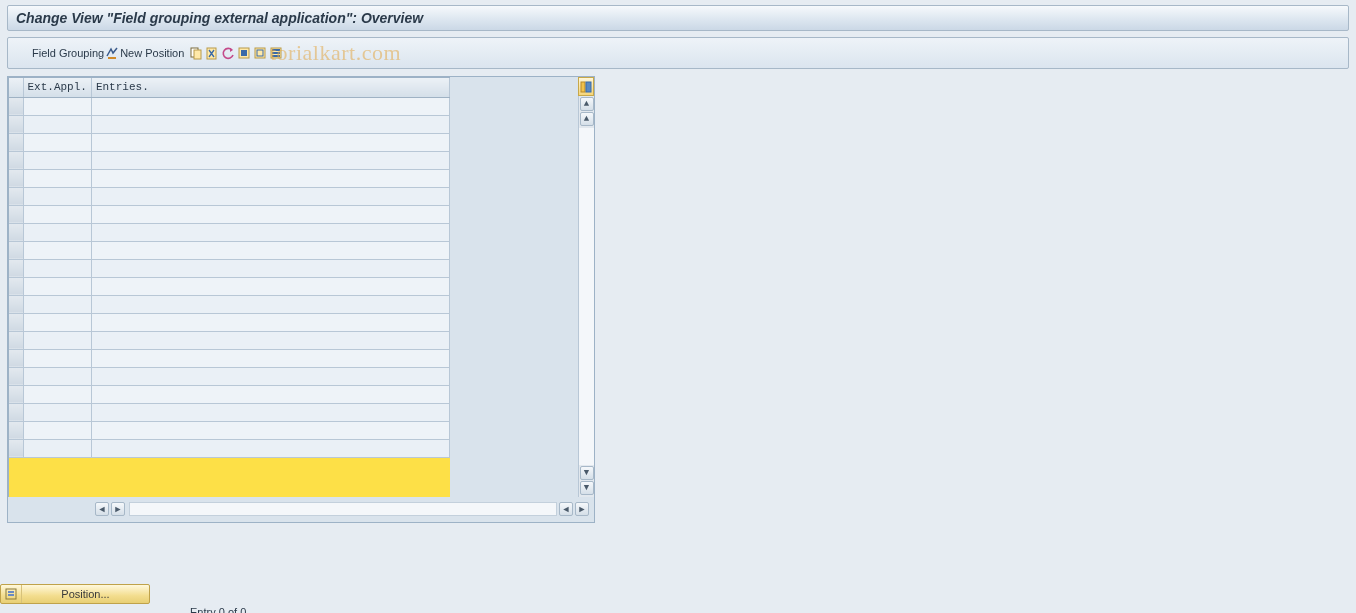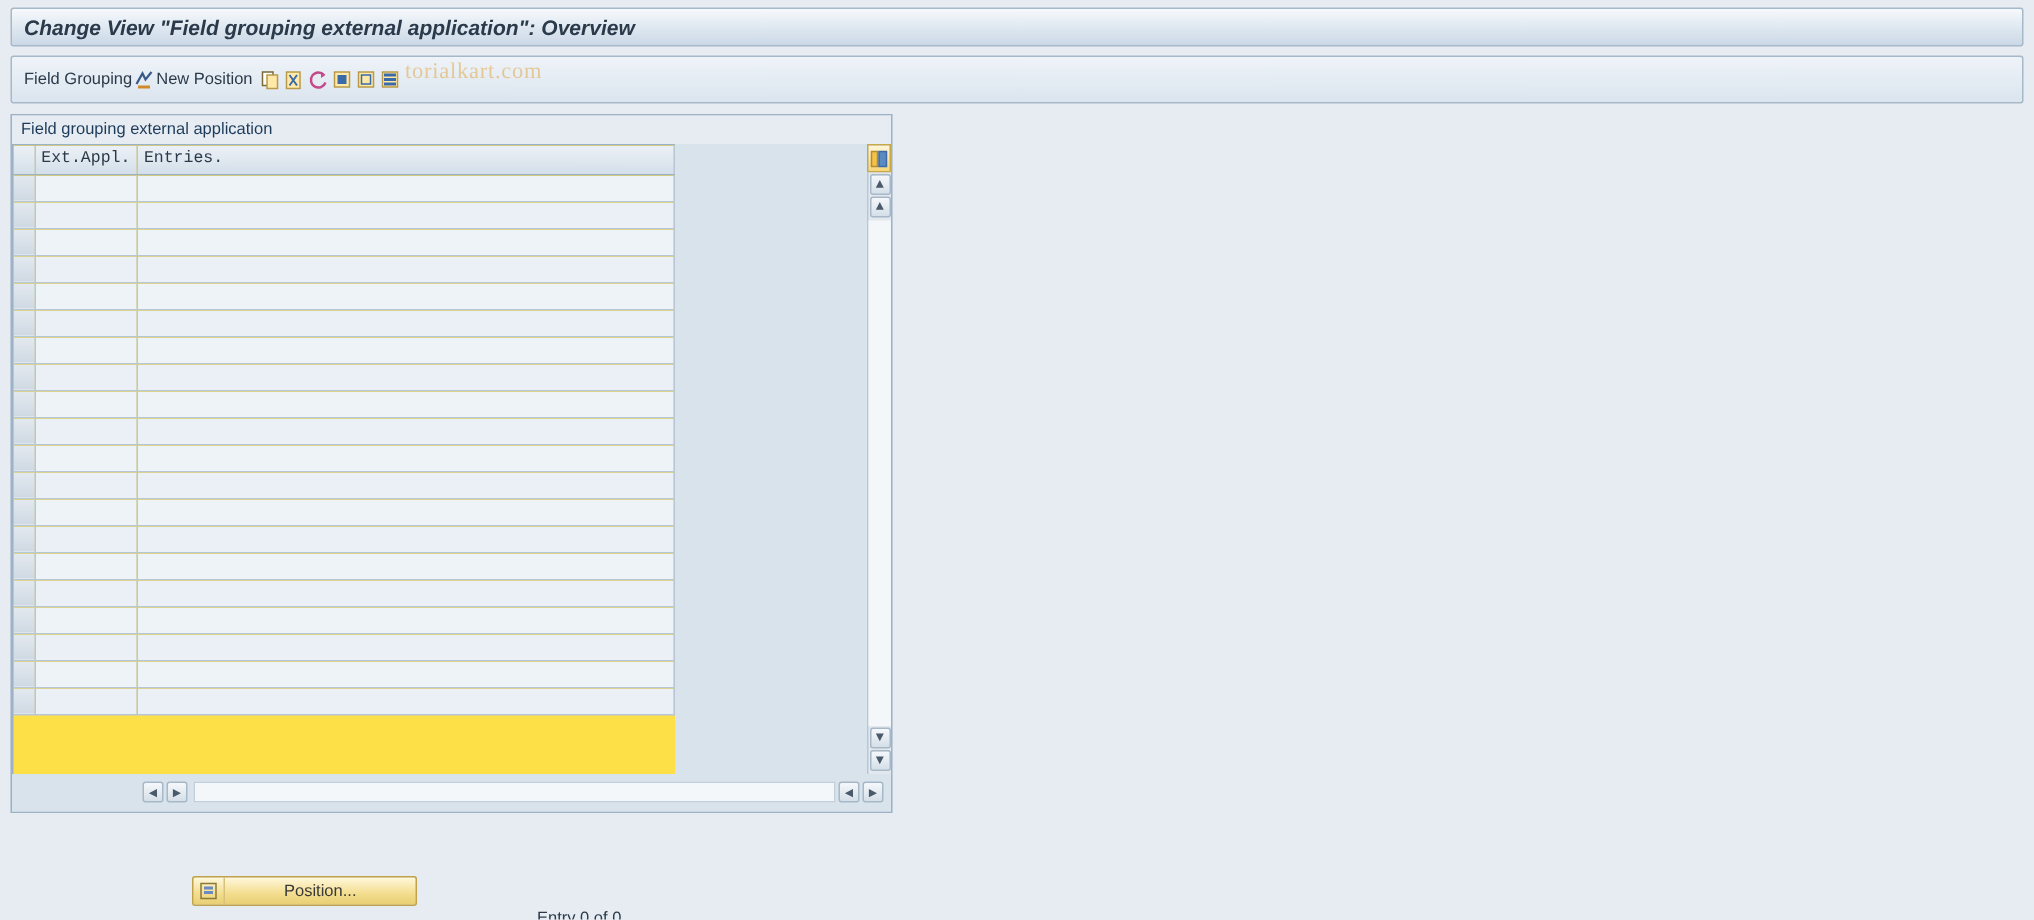--- a/index.html
+++ b/index.html
@@ -30,21 +30,21 @@
     font-weight: bold;
     color: #2b3a4a;
   }
 
   
   .toolbar {
     margin-top: 6px;
     background: linear-gradient(#eef3f8, #dbe5ef);
     border: 1px solid #a7b8c8;
     border-radius: 2px;
-    padding: 4px 8px;
+    padding: 4px 24px;
     display: flex;
     align-items: center;
     gap: 0;
     height: 22px;
   }
   .tb-text {
     color: #2b3a4a;
   }
   .tb-icon {
     width: 16px;
@@ -57,21 +57,21 @@
     line-height: 1;
   }
   .tb-sep { width: 4px; }
 
   
   .watermark {
     position: absolute;
     top: 40px;
     left: 270px;
     font-family: Georgia, 'Times New Roman', serif;
-    font-size: 15px;
+    font-size: 22px;
     color: #e3a94a;
     opacity: 0.55;
     letter-spacing: 0.5px;
     pointer-events: none;
     font-weight: 500;
     text-align: center;
   }
 
   
   .panel {
@@ -184,22 +184,21 @@
   .hs-track { flex:1;height:14px;background:#f4f7fa;border:1px solid #c3d0dc;box-sizing:border-box;margin:0 2px;}
   
   
   .footer {
     position:absolute;
     left:0; right:0;
     bottom: 5px;
     height: 28px;
     display:flex;
     align-items:center;
-    padding-left: 128px;
-    gap: 80px;
+    gap: 40px;
   }
   .position-btn {
     width: 150px; height: 20px;
     display:flex;align-items:center;
     background: linear-gradient(#fff8dc,#f3dd8e 60%,#e8cf74);
     border:1px solid #bfa24a;
     border-radius:2px;
     box-sizing:border-box;
     cursor:pointer;
   }
@@ -267,21 +266,20 @@
       <svg width="14" height="14" viewBox="0 0 14 14">
           <rect x="2" y="2" width="10" height="10" fill="#ffe9a8" stroke="#b89a4a"></rect>
           <rect x="3" y="3" width="8" height="2" fill="#3a6aa8"></rect>
           <rect x="3" y="6" width="8" height="2" fill="#3a6aa8"></rect>
           <rect x="3" y="9" width="8" height="2" fill="#3a6aa8"></rect>
         </svg>
     </span>
   </div>
 
   <div class="panel">
-    <div class="panel-title">Field grouping external application</div>
     <div class="grid-wrap">
       <div class="grid">
         <table>
           <colgroup>
             <col class="sel-col">
               <col class="col-a">
               <col class="col-b">
           </colgroup>
           <thead>
             <tr>

